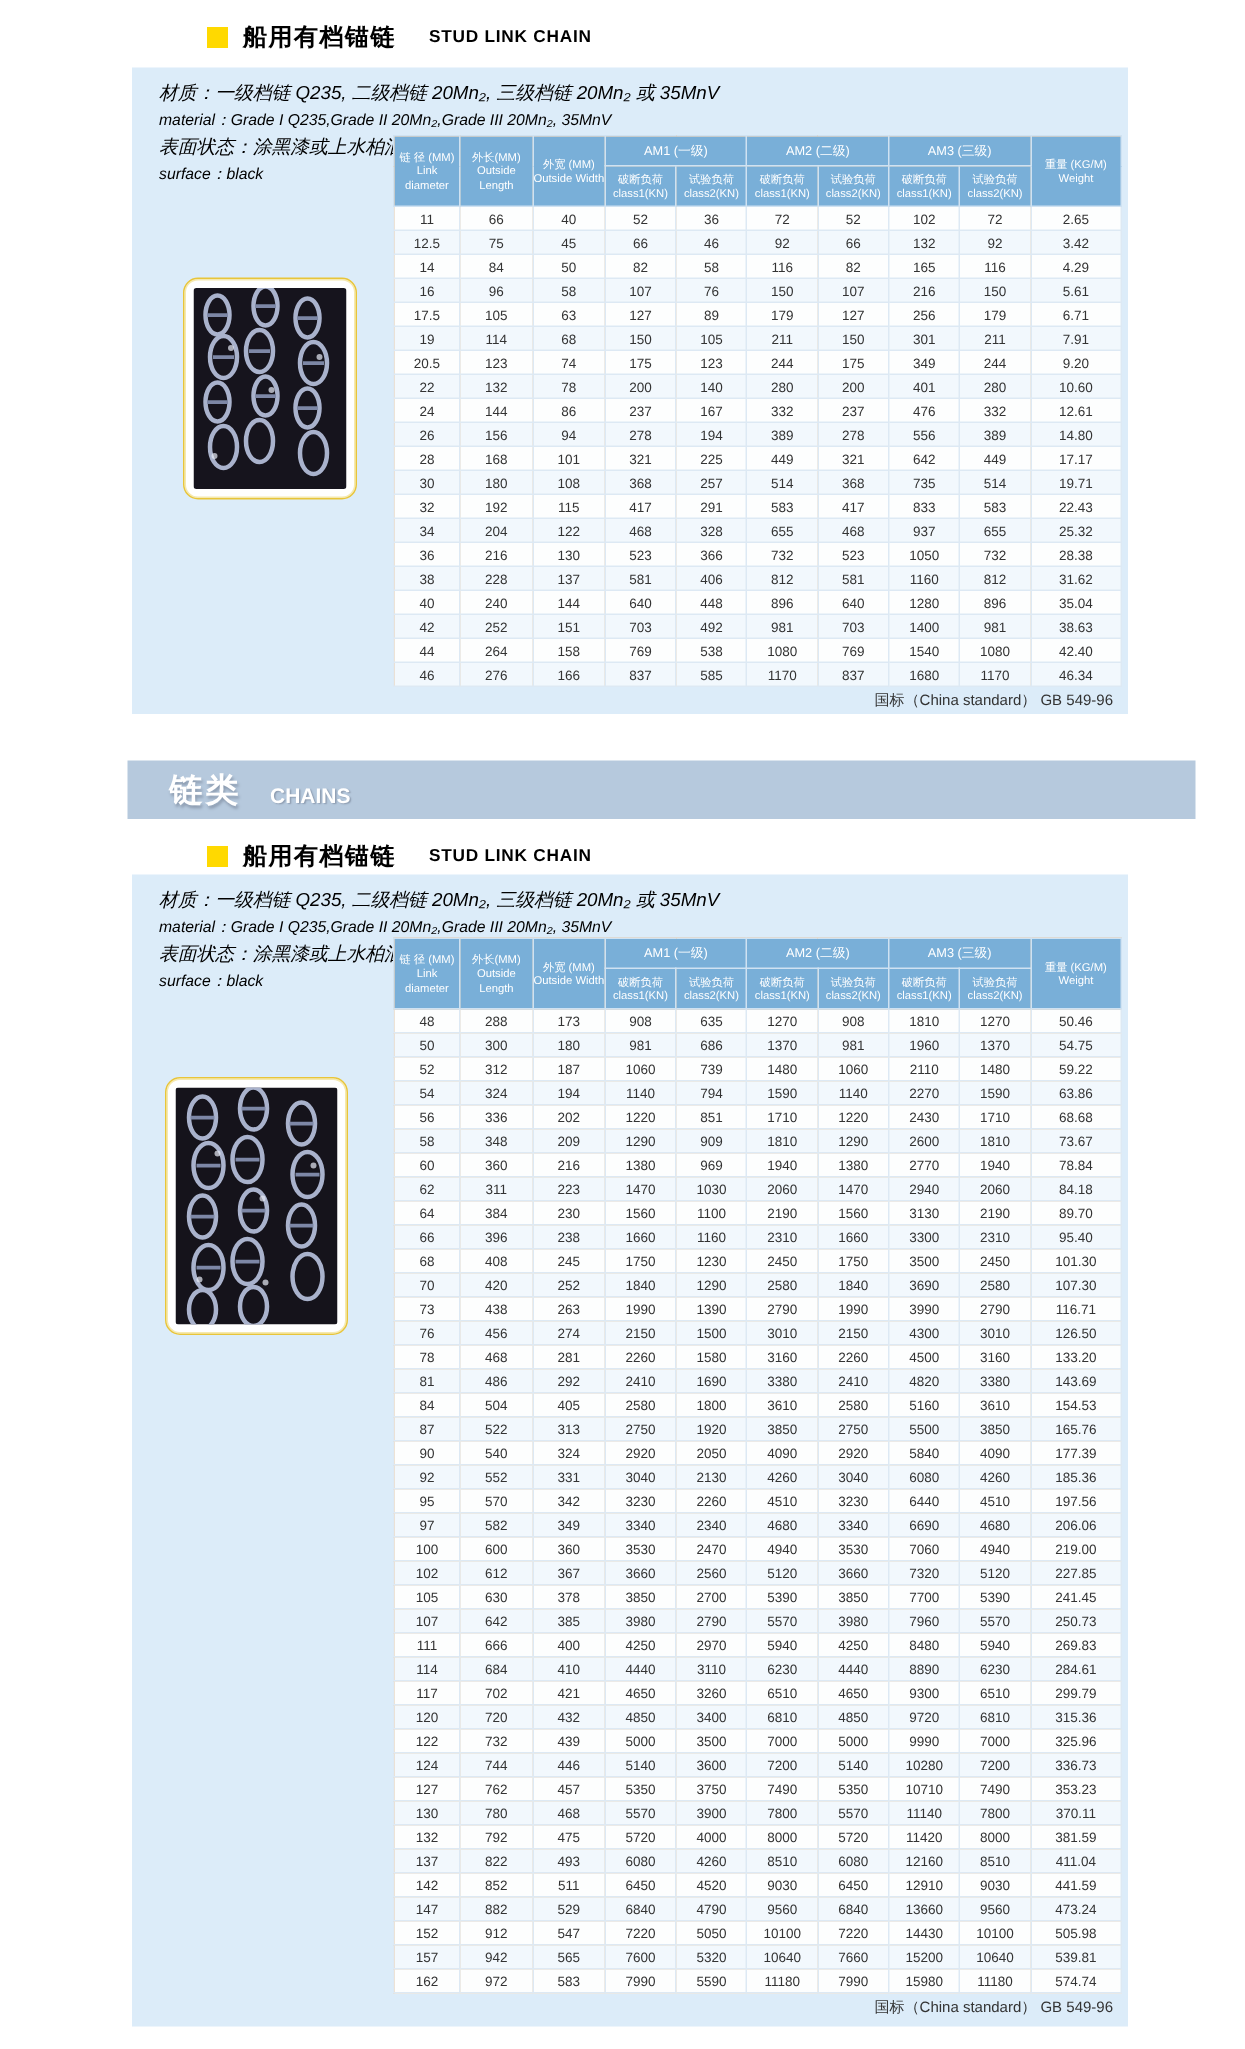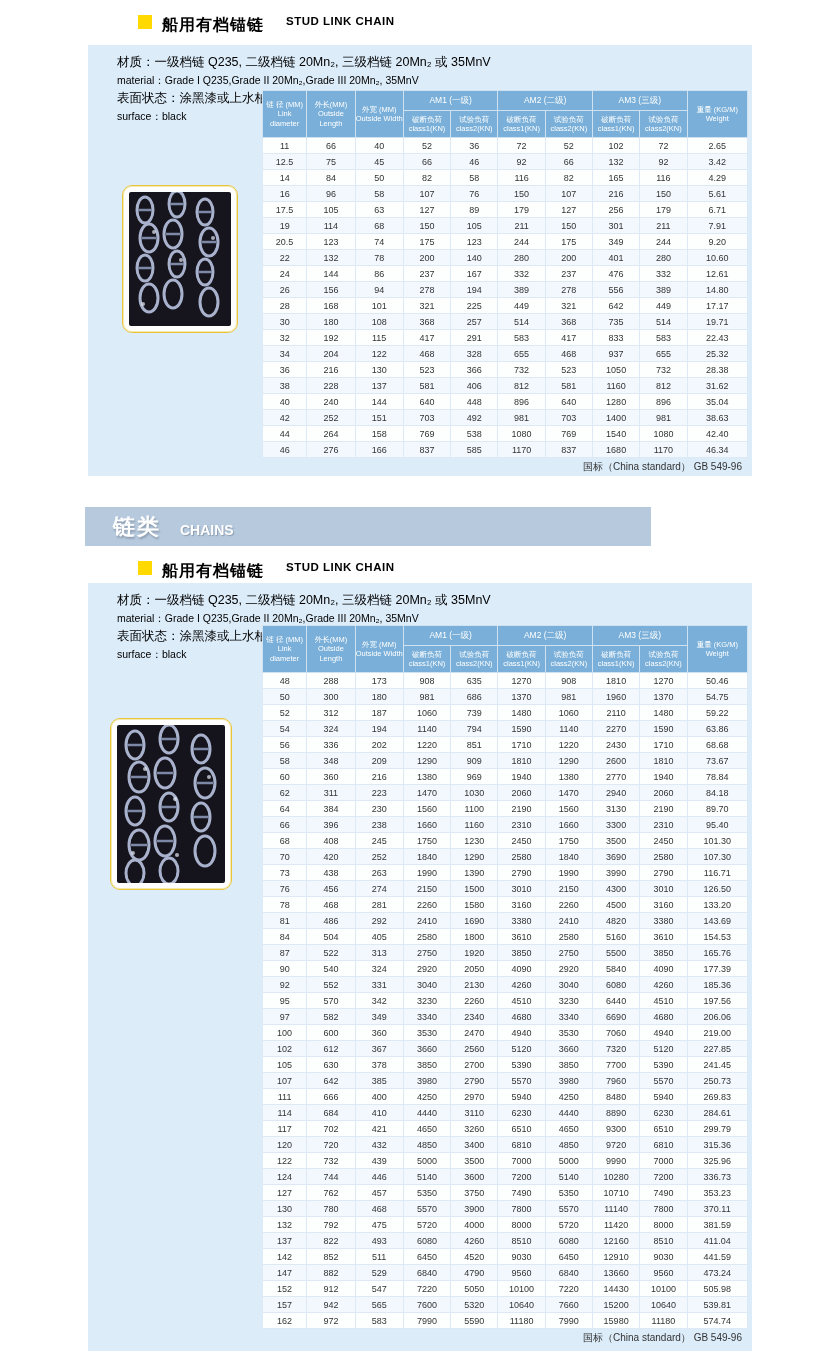--- a/index.html
+++ b/index.html
@@ -1,27 +1,27 @@
 <!DOCTYPE html>
 <html><head>
 <meta charset="utf-8">
 <style>
   html,body{margin:0;padding:0;background:#ffffff;}
   body{font-family:"Liberation Sans","DejaVu Sans",sans-serif;color:#1a1a1a;}
   .page{position:relative;width:830px;height:1366px;background:#ffffff;overflow:hidden;}
 
   
-  .sec-header{position:absolute;display:flex;height:20px;padding-left:46px;}
+  .sec-header{position:absolute;display:flex;align-items:center;height:20px;padding-left:46px;}
   .bullet{width:14px;height:14px;background:#ffd900;margin-right:10px;}
   .sec-title-zh{font-size:16px;font-weight:bold;color:#000;letter-spacing:1px;}
   .sec-title-en{font-size:11.5px;font-weight:bold;color:#000;margin-left:22px;letter-spacing:0.5px;}
 
   
   .panel{position:absolute;background:#dcecf9;}
-  .info{position:absolute;left:29px;top:8px;width:420px;}
+  .info{position:absolute;left:18px;top:8px;width:420px;font-style:italic;}
   .info .zh{font-size:12.5px;color:#000;line-height:19px;}
   .info .en{font-size:10.5px;color:#000;line-height:17px;}
 
   
   .photo-card{position:absolute;background:#ffffff;border:1px solid #e8c53a;border-radius:10px;padding:6px;box-shadow:0 0 0 1px #f5e9b0 inset;}
   .photo-card svg{display:block;border-radius:2px;}
 
   
   table.chain{border-collapse:collapse;table-layout:fixed;position:absolute;background:#fdba74;}
   table.chain th{background:#79afd8;color:#ffffff;font-weight:normal;border:1px solid #cfe2f2;padding:0;vertical-align:middle;}
@@ -400,21 +400,21 @@
             <td>1680</td>
             <td>1170</td>
             <td>46.34</td>
           </tr>
         </tbody>
     </table>
 
     <div class="std-note" style="right:10px;top:415px;">国标（China standard） GB 549-96</div>
   </div>
 
-  <div class="banner" style="left:85px;top:507px;width:566px;height:39px;">
+  <div class="banner" style="left:85px;top:507px;width:712px;height:39px;">
     <div class="banner-zh">链类</div>
     <div class="banner-en">CHAINS</div>
   </div>
 
   <div class="sec-header" style="left:92px;top:561px;">
     <div class="bullet"></div>
     <div class="sec-title-zh">船用有档锚链</div>
     <div class="sec-title-en">STUD LINK CHAIN</div>
   </div>
 

